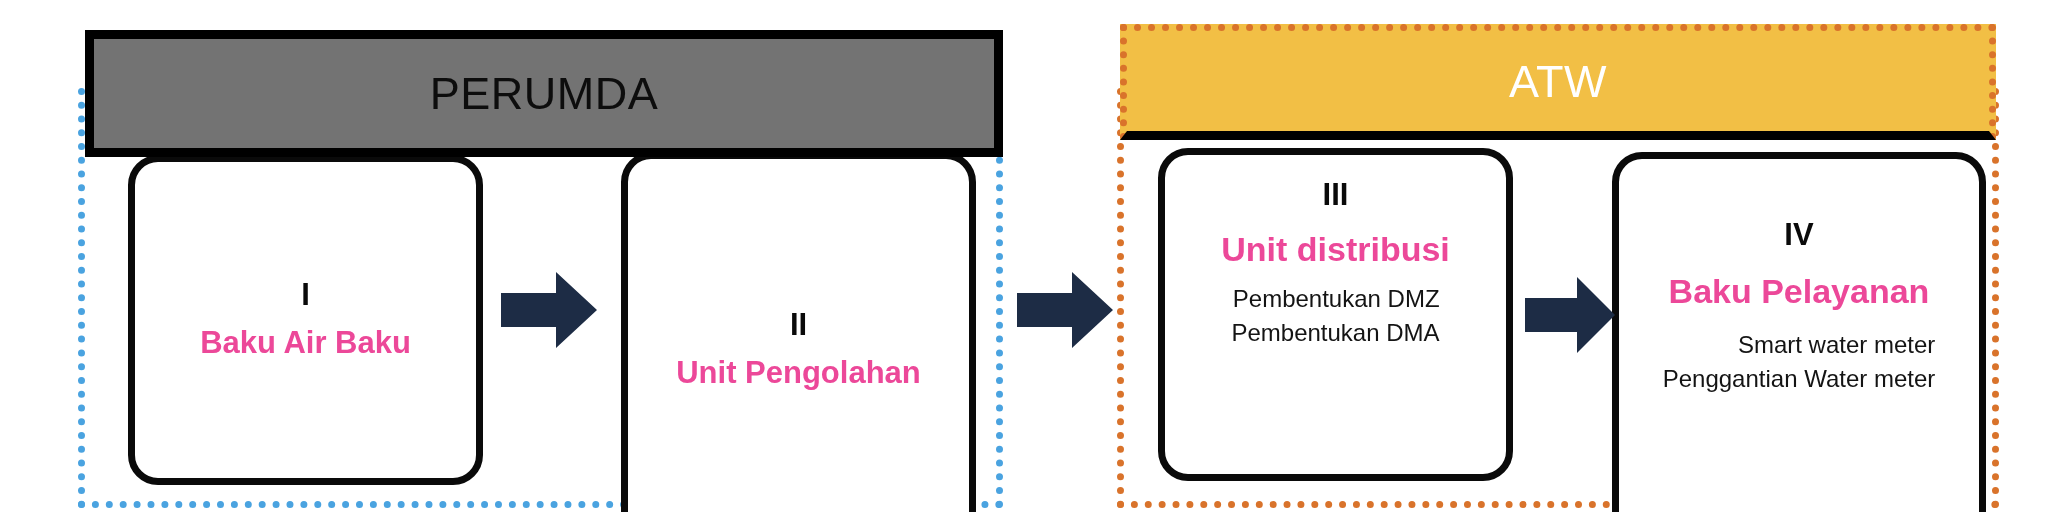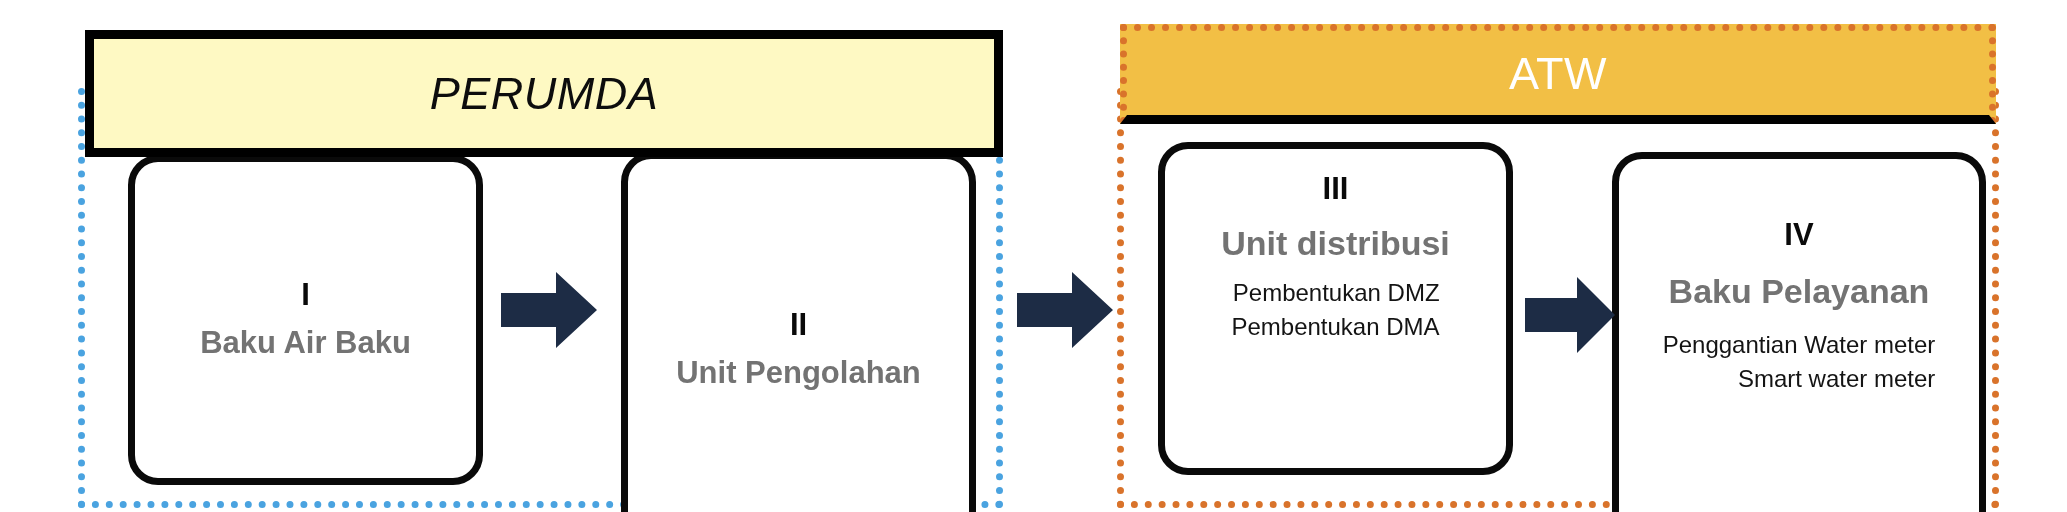--- a/index.html
+++ b/index.html
@@ -50,37 +50,36 @@
     display: flex;
     align-items: center;
     justify-content: center;
     text-align: center;
   }
   .header-perumda {
     left: 85px;
     top: 30px;
     width: 918px;
     height: 127px;
-    background: #fef9c3;
+    background: #737373;
     border: 9px solid #000000;
     z-index: 5;
-    font-style: italic;
   }
   .header-perumda .banner-text {
     font-size: 45px;
     font-weight: 400;
     color: #0d0d0d;
     letter-spacing: 0.5px;
     line-height: 1;
   }
   .header-atw {
     left: 1120px;
     top: 24px;
     width: 876px;
-    height: 100px;
+    height: 116px;
     background: #f2bf45;
     border: 7px dotted #d9732b;
     border-bottom: 9px solid #000000;
     z-index: 5;
   }
   .header-atw .banner-text {
     font-size: 45px;
     font-weight: 400;
     color: #ffffff;
     letter-spacing: 0.5px;
@@ -102,33 +101,33 @@
   }
   .unit-box.center-mode {
     justify-content: center;
   }
   .unit-box.top-mode {
     justify-content: flex-start;
   }
 
   .box-1 { left: 128px;  top: 155px; width: 355px; height: 330px; }
   .box-2 { left: 621px;  top: 152px; width: 355px; height: 396px; }
-  .box-3 { left: 1158px; top: 142px; width: 355px; height: 333px; }
+  .box-3 { left: 1158px; top: 148px; width: 355px; height: 333px; }
   .box-4 { left: 1612px; top: 152px; width: 374px; height: 392px; }
 
   .box-numeral {
     font-size: 31px;
     font-weight: 700;
     color: #0a0a0a;
     line-height: 1.18;
   }
   .box-title {
     font-size: 31px;
     font-weight: 700;
-    color: #737373;
+    color: #ec4899;
     line-height: 1.25;
     white-space: nowrap;
   }
   .box-title.large {
     font-size: 34px;
   }
   .box-detail-list {
     margin-top: 12px;
     display: flex;
     flex-direction: column;
@@ -211,18 +210,18 @@
   <div class="arrow arrow-3">
     <svg viewBox="0 0 90 76" xmlns="http://www.w3.org/2000/svg" aria-hidden="true">
       <path d="M0 21 L52 21 L52 0 L90 38 L52 76 L52 55 L0 55 Z" fill="#1d2c45"></path>
     </svg>
   </div>
 
   <div class="unit-box box-4 top-mode">
     <span class="box-numeral">IV</span>
     <span class="box-title large">Baku Pelayanan</span>
     <div class="box-detail-list">
+      <span class="box-detail">Smart water meter</span>
       <span class="box-detail">Penggantian Water meter</span>
-      <span class="box-detail">Smart water meter</span>
     </div>
   </div>
 
 </div>
 
 </body></html>

